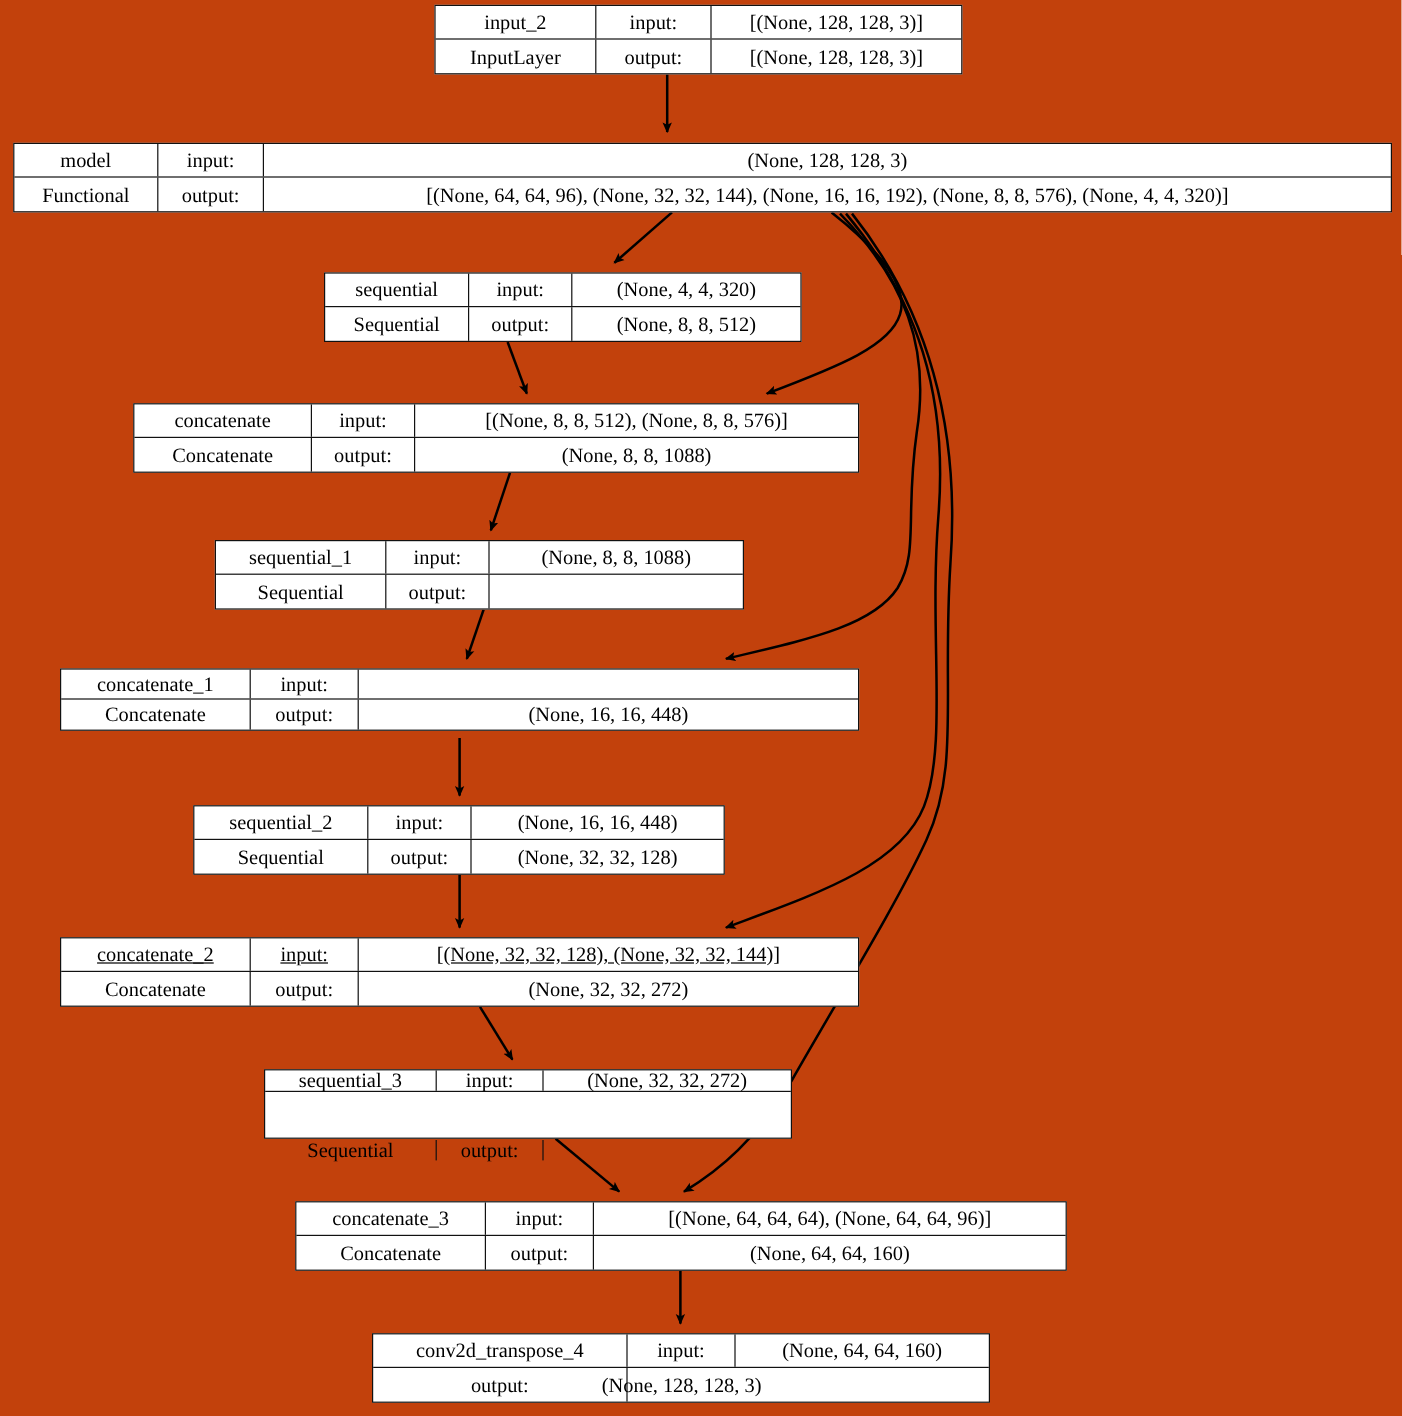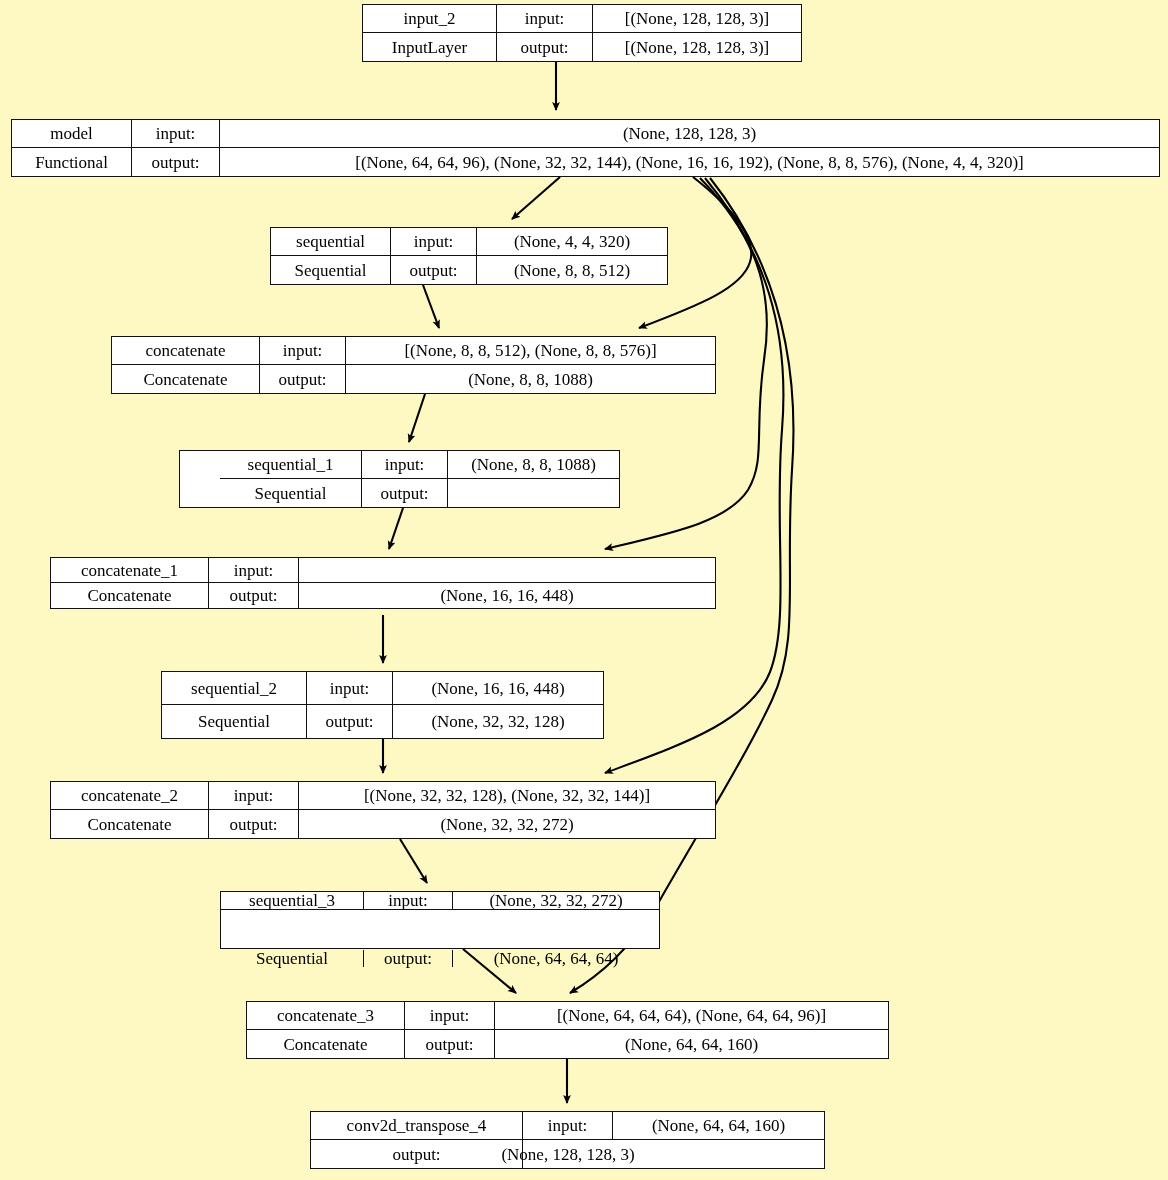--- a/index.html
+++ b/index.html
@@ -4,21 +4,21 @@
 <style>
   html, body {
     margin: 0;
     padding: 0;
     background: #ffffff;
   }
   #canvas {
     position: relative;
     width: 1168px;
     height: 1180px;
-    background: #fef9c3;
+    background: #c2410c;
     font-family: "Liberation Serif", "DejaVu Serif", serif;
     overflow: hidden;
   }
   #edges {
     position: absolute;
     left: 0;
     top: 0;
     width: 1168px;
     height: 1180px;
     pointer-events: none;
@@ -145,21 +145,21 @@
       <div class="cell io divider">input:</div>
       <div class="cell shape">[(None, 8, 8, 512), (None, 8, 8, 576)]</div>
     </div>
     <div class="node-row" style="grid-template-columns:148px 86px 1fr;">
       <div class="cell name divider">Concatenate</div>
       <div class="cell io divider">output:</div>
       <div class="cell shape">(None, 8, 8, 1088)</div>
     </div>
   </div>
 
-  <div class="node" style="left:179px; top:450px; width:441px; height:58px;padding-left:40px;">
+  <div class="node" style="left:179px; top:450px; width:441px; height:58px;">
     <div class="node-row top" style="grid-template-columns:142px 86px 1fr;">
       <div class="cell name divider">sequential_1</div>
       <div class="cell io divider">input:</div>
       <div class="cell shape">(None, 8, 8, 1088)</div>
     </div>
     <div class="node-row" style="grid-template-columns:142px 86px 1fr;">
       <div class="cell name divider">Sequential</div>
       <div class="cell io divider">output:</div>
     </div>
   </div>
@@ -169,56 +169,55 @@
       <div class="cell name divider">concatenate_1</div>
       <div class="cell io divider">input:</div>
     </div>
     <div class="node-row" style="grid-template-columns:158px 90px 1fr;">
       <div class="cell name divider">Concatenate</div>
       <div class="cell io divider">output:</div>
       <div class="cell shape">(None, 16, 16, 448)</div>
     </div>
   </div>
 
-  <div class="node" style="left:161px; top:671px; width:443px; height:68px;">
+  <div class="node" style="left:161px; top:671px; width:443px; height:58px;">
     <div class="node-row top" style="grid-template-columns:145px 86px 1fr;">
       <div class="cell name divider">sequential_2</div>
       <div class="cell io divider">input:</div>
       <div class="cell shape">(None, 16, 16, 448)</div>
     </div>
     <div class="node-row" style="grid-template-columns:145px 86px 1fr;">
       <div class="cell name divider">Sequential</div>
       <div class="cell io divider">output:</div>
       <div class="cell shape">(None, 32, 32, 128)</div>
     </div>
   </div>
 
   <div class="node" style="left:50px; top:781px; width:666px; height:58px;">
-    <div class="node-row top" style="grid-template-columns:158px 90px 1fr;">
+    <div class="node-row top" style="grid-template-columns:158px 90px 1fr;text-decoration:underline;">
       <div class="cell name divider">concatenate_2</div>
       <div class="cell io divider">input:</div>
       <div class="cell shape">[(None, 32, 32, 128), (None, 32, 32, 144)]</div>
     </div>
     <div class="node-row" style="grid-template-columns:158px 90px 1fr;">
       <div class="cell name divider">Concatenate</div>
       <div class="cell io divider">output:</div>
       <div class="cell shape">(None, 32, 32, 272)</div>
     </div>
   </div>
 
   <div class="node" style="left:220px; top:891px; width:440px; height:58px;gap:40px;">
     <div class="node-row top" style="grid-template-columns:143px 89px 1fr;">
       <div class="cell name divider">sequential_3</div>
       <div class="cell io divider">input:</div>
       <div class="cell shape">(None, 32, 32, 272)</div>
     </div>
     <div class="node-row" style="grid-template-columns:143px 89px 1fr;">
       <div class="cell name divider">Sequential</div>
       <div class="cell io divider">output:</div>
-      <div class="cell shape">(None, 64, 64, 64)</div>
     </div>
   </div>
 
   <div class="node" style="left:246px; top:1001px; width:643px; height:58px;">
     <div class="node-row top" style="grid-template-columns:158px 90px 1fr;">
       <div class="cell name divider">concatenate_3</div>
       <div class="cell io divider">input:</div>
       <div class="cell shape">[(None, 64, 64, 64), (None, 64, 64, 96)]</div>
     </div>
     <div class="node-row" style="grid-template-columns:158px 90px 1fr;">

